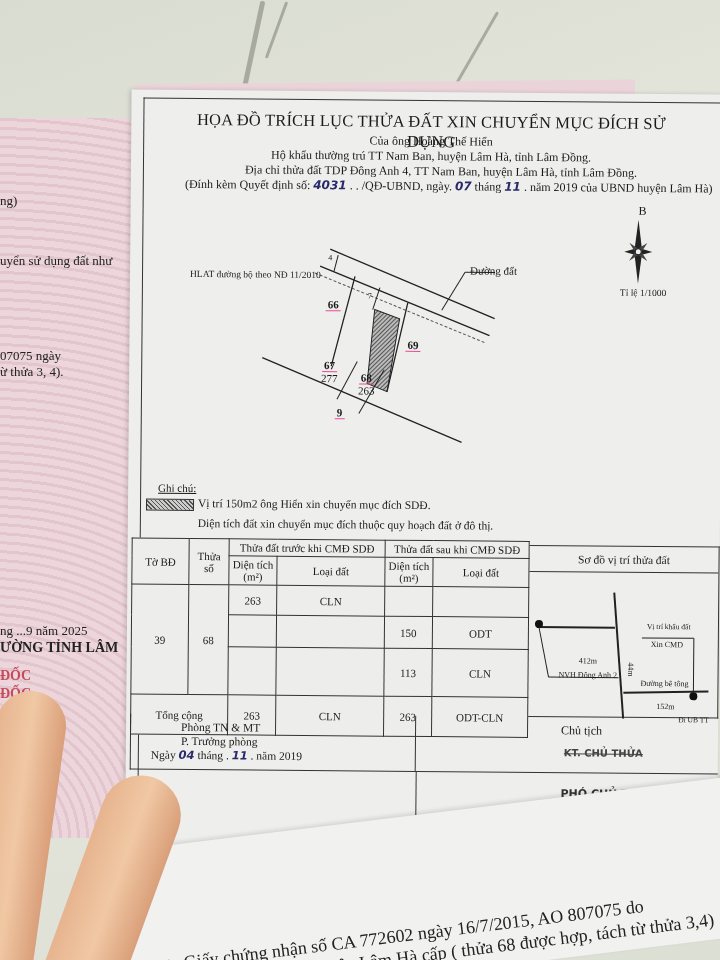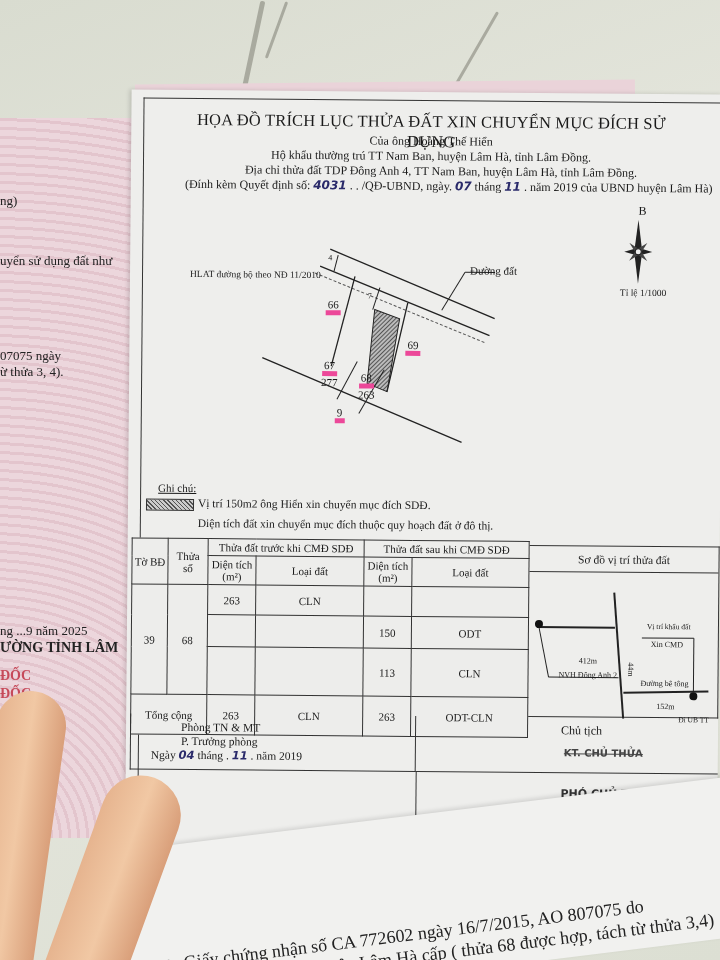--- a/index.html
+++ b/index.html
@@ -39,21 +39,21 @@
   }
   .title {
     position: absolute; left: 40px; top: 20px; width: 520px; text-align: center;
     font-size: 16.5px; letter-spacing: .2px;
   }
   .sub { position: absolute; left: 40px; width: 520px; text-align: center; font-size: 12px; }
   .handwritten { font-family: "DejaVu Sans", sans-serif; font-weight: bold; color: #2a2a6a; font-style: italic; }
 
   .map { position: absolute; left: 0; top: 0; }
   .parcel-label { position: absolute; font-size: 11px; text-align: center; }
-  .parcel-label .u { border-bottom: 5px solid #ec4899; display: inline-block; padding: 0 2px; }
+  .parcel-label .u { border-bottom: 1px solid #ec4899; display: inline-block; padding: 0 2px; font-weight: bold; }
   .small { position: absolute; font-size: 9.5px; white-space: nowrap; }
 
   .legend-title { position: absolute; left: 30px; top: 392px; font-size: 11px; text-decoration: underline; }
   .legend-swatch {
     position: absolute; left: 18px; top: 409px; width: 48px; height: 12px;
     border: 1px solid #333;
     background: repeating-linear-gradient(45deg, #555 0 1px, #ccc 1px 3px);
   }
   .legend-text { position: absolute; font-size: 11.5px; white-space: nowrap; }
 
@@ -182,21 +182,21 @@
   <div class="parcel-label" style="left:206px;top:315px;"><span class="u">9</span></div>
 
   <div class="legend-title">Ghi chú:</div>
   <div class="legend-swatch"></div>
   <div class="legend-text" style="left:70px;top:407px;">Vị trí 150m2 ông Hiển xin chuyển mục đích SDĐ.</div>
   <div class="legend-text" style="left:70px;top:427px;">Diện tích đất xin chuyển mục đích thuộc quy hoạch đất ở đô thị.</div>
 
   <table class="main">
     <tbody>
         <tr>
-      <td rowspan="2" style="width:36px;">Tờ BĐ</td>
+      <td rowspan="2" style="width:57px;">Tờ BĐ</td>
       <td rowspan="2" style="width:40px;">Thửa số</td>
       <td colspan="2">Thửa đất trước khi CMĐ SDĐ</td>
       <td colspan="2">Thửa đất sau khi CMĐ SDĐ</td>
     </tr>
     <tr>
       <td style="width:48px;">Diện tích (m²)</td>
       <td style="width:108px;">Loại đất</td>
       <td style="width:48px;">Diện tích (m²)</td>
       <td>Loại đất</td>
     </tr>

